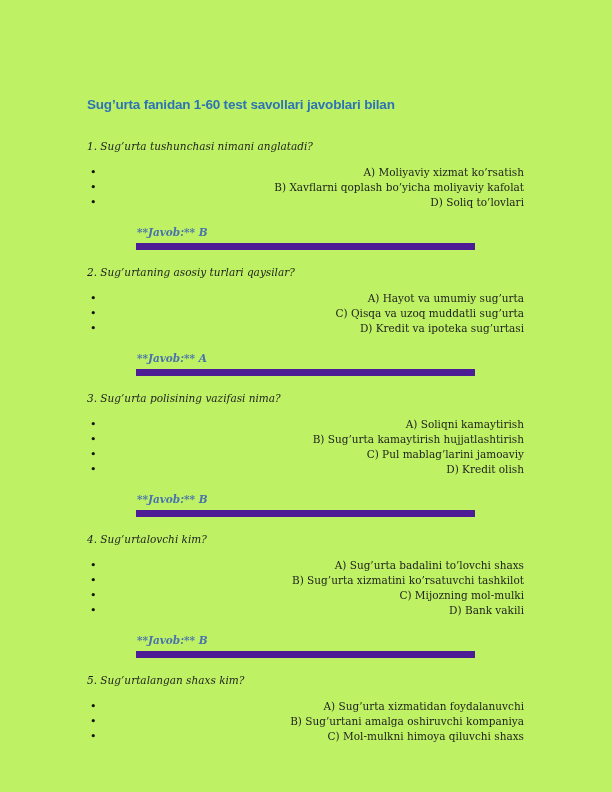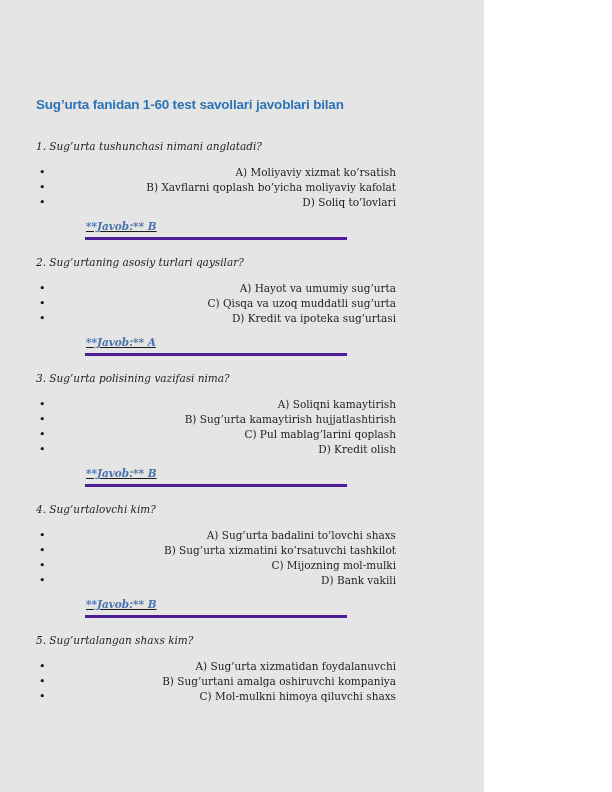--- a/index.html
+++ b/index.html
@@ -1,25 +1,25 @@
 <!DOCTYPE html>
 <html><head>
 <meta charset="utf-8">
 <style>
   html, body {
     margin: 0;
     padding: 0;
     background: #ffffff;
   }
   .page {
-    width: 484px;
+    width: 612px;
     height: 792px;
     box-sizing: border-box;
-    background: #e5e5e5;
-    padding: 96px 88px 0 36px;
+    background: #bef264;
+    padding: 96px 88px 0 87px;
     font-family: "DejaVu Serif", "Liberation Serif", serif;
     font-size: 10.5px;
     line-height: 15px;
     color: #1e1e1e;
     overflow: hidden;
     position: relative;
   }
   .doc-title {
     font-family: "Liberation Sans", sans-serif;
     font-weight: 700;
@@ -49,24 +49,23 @@
   }
   ul.options li::before {
     content: "\2022";
     position: absolute;
     left: 3px;
     top: 0;
     font-size: 11px;
     color: #111111;
   }
   .answer-line {
-    margin: 9px 49px 0 49px;
+    margin: 15px 49px 0 49px;
     padding: 0 0 3px 1px;
-    border-bottom: 3px solid #4c1d95;
-    text-decoration: underline;
+    border-bottom: 7px solid #4c1d95;
   }
   .answer-text {
     font-style: italic;
     font-weight: 600;
     color: #4a72ac;
     font-size: 10.5px;
   }
 </style>
 </head>
 <body>
@@ -97,21 +96,21 @@
     <div class="answer-line">
       <span class="answer-text">**Javob:** A</span>
     </div>
   </section>
 
   <section class="question-block">
     <p class="q-text">3. Sug’urta polisining vazifasi nima?</p>
     <ul class="options">
       <li>A) Soliqni kamaytirish</li>
       <li>B) Sug’urta kamaytirish hujjatlashtirish</li>
-      <li>C) Pul mablag’larini qoplash</li>
+      <li>C) Pul mablag’larini jamoaviy</li>
       <li>D) Kredit olish</li>
     </ul>
     <div class="answer-line">
       <span class="answer-text">**Javob:** B</span>
     </div>
   </section>
 
   <section class="question-block">
     <p class="q-text">4. Sug’urtalovchi kim?</p>
     <ul class="options">

